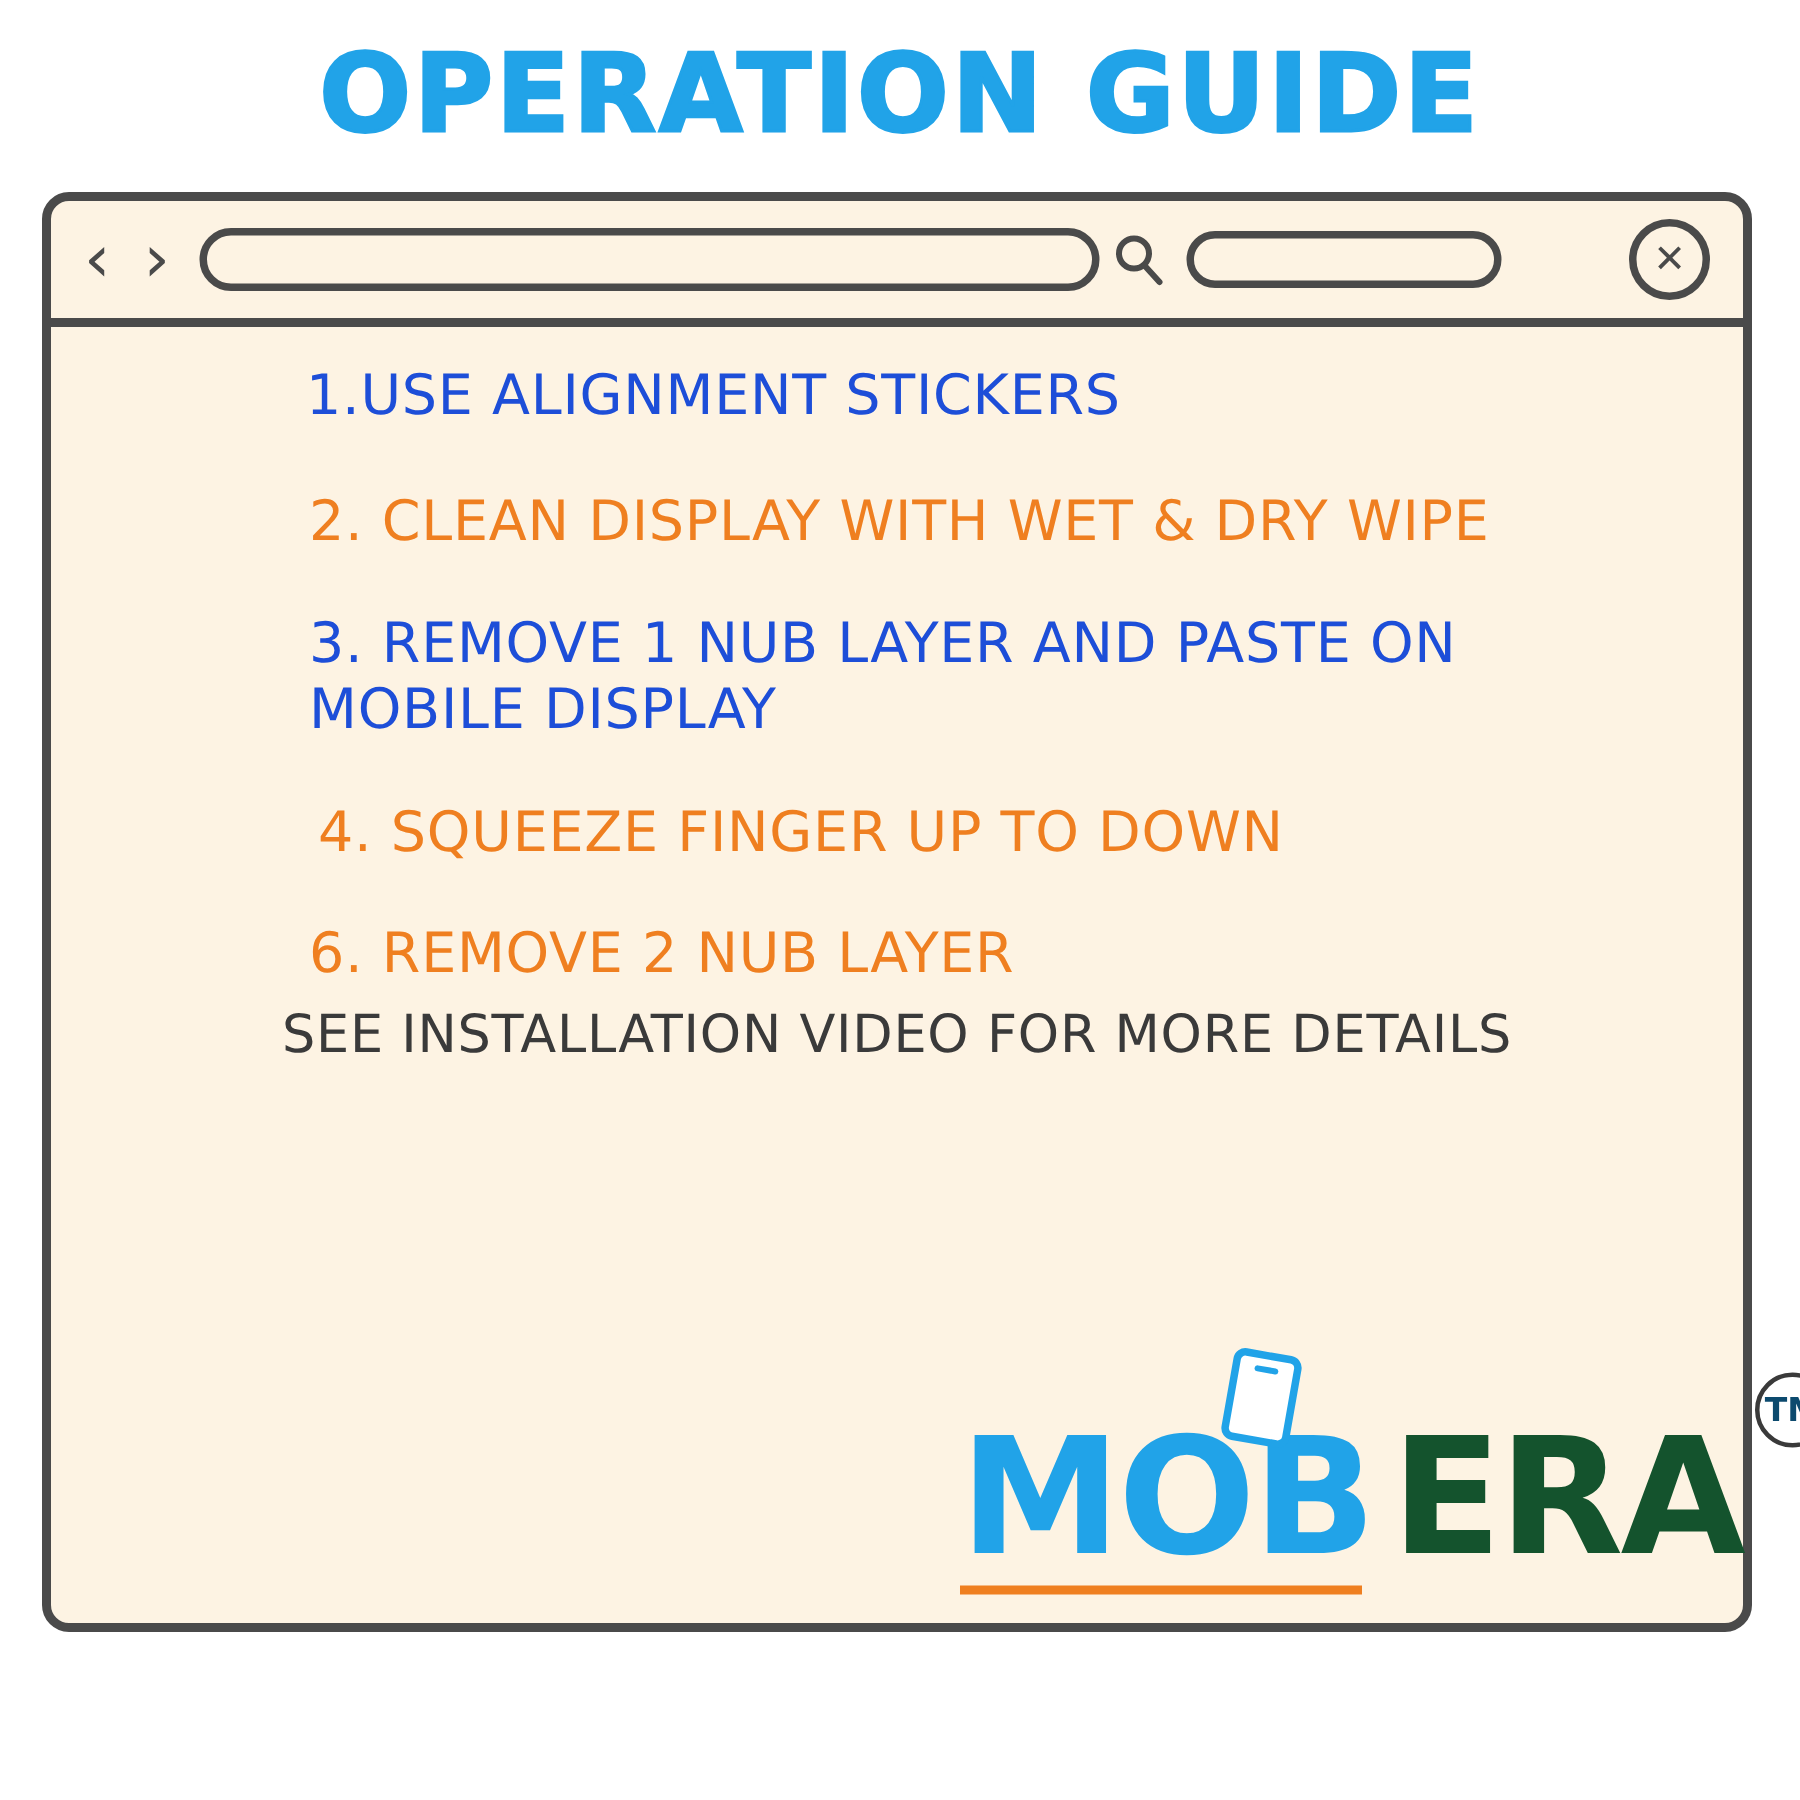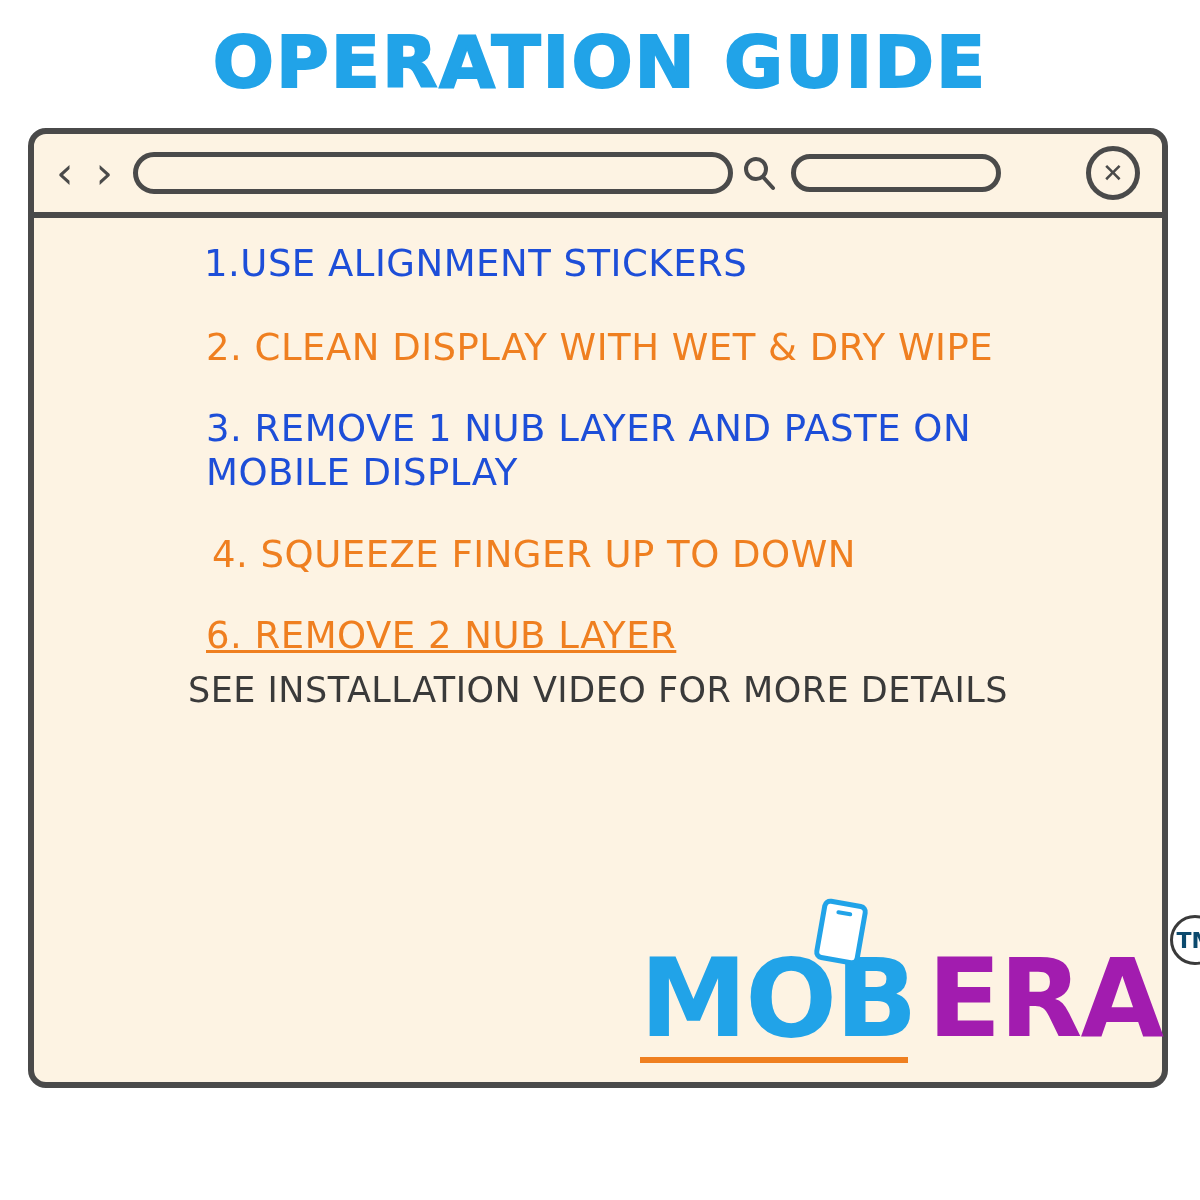--- a/index.html
+++ b/index.html
@@ -121,21 +121,21 @@
     font-family: "DejaVu Sans", sans-serif;
     letter-spacing: 0.5px;
   }
   .step.blue  { color: #1d4ed8; }
   .step.orange{ color: #ef7f20; }
   .step.s1 { padding-left: 110px; margin-bottom: 40px; }
   .step.s2 { padding-left: 112px; }
   .step.s3 { padding-left: 112px; }
   .step.s4 { padding-left: 118px; }
   .step.s5 { padding-left: 112px; }
-  .step.s6 { padding-left: 112px; margin-bottom: 12px; text-decoration: underline; }
+  .step.s6 { padding-left: 112px; margin-bottom: 12px; }
 
   .footnote {
     text-align: center;
     color: #3a3a3a;
     font-size: 35px;
     font-family: "DejaVu Sans", sans-serif;
     margin-top: 6px;
     letter-spacing: 0.5px;
   }
 
@@ -160,21 +160,21 @@
     font-weight: bold;
     color: #21a3e8;
     font-family: "DejaVu Sans", sans-serif;
     letter-spacing: -2px;
     line-height: 1;
     position: relative;
   }
   .logo-era {
     font-size: 108px;
     font-weight: bold;
-    color: #a21caf;
+    color: #14532d;
     font-family: "DejaVu Sans", sans-serif;
     letter-spacing: -2px;
     line-height: 1;
     margin-left: 12px;
     position: relative;
   }
   .logo-underline {
     position: absolute;
     left: 0;
     bottom: -10px;

